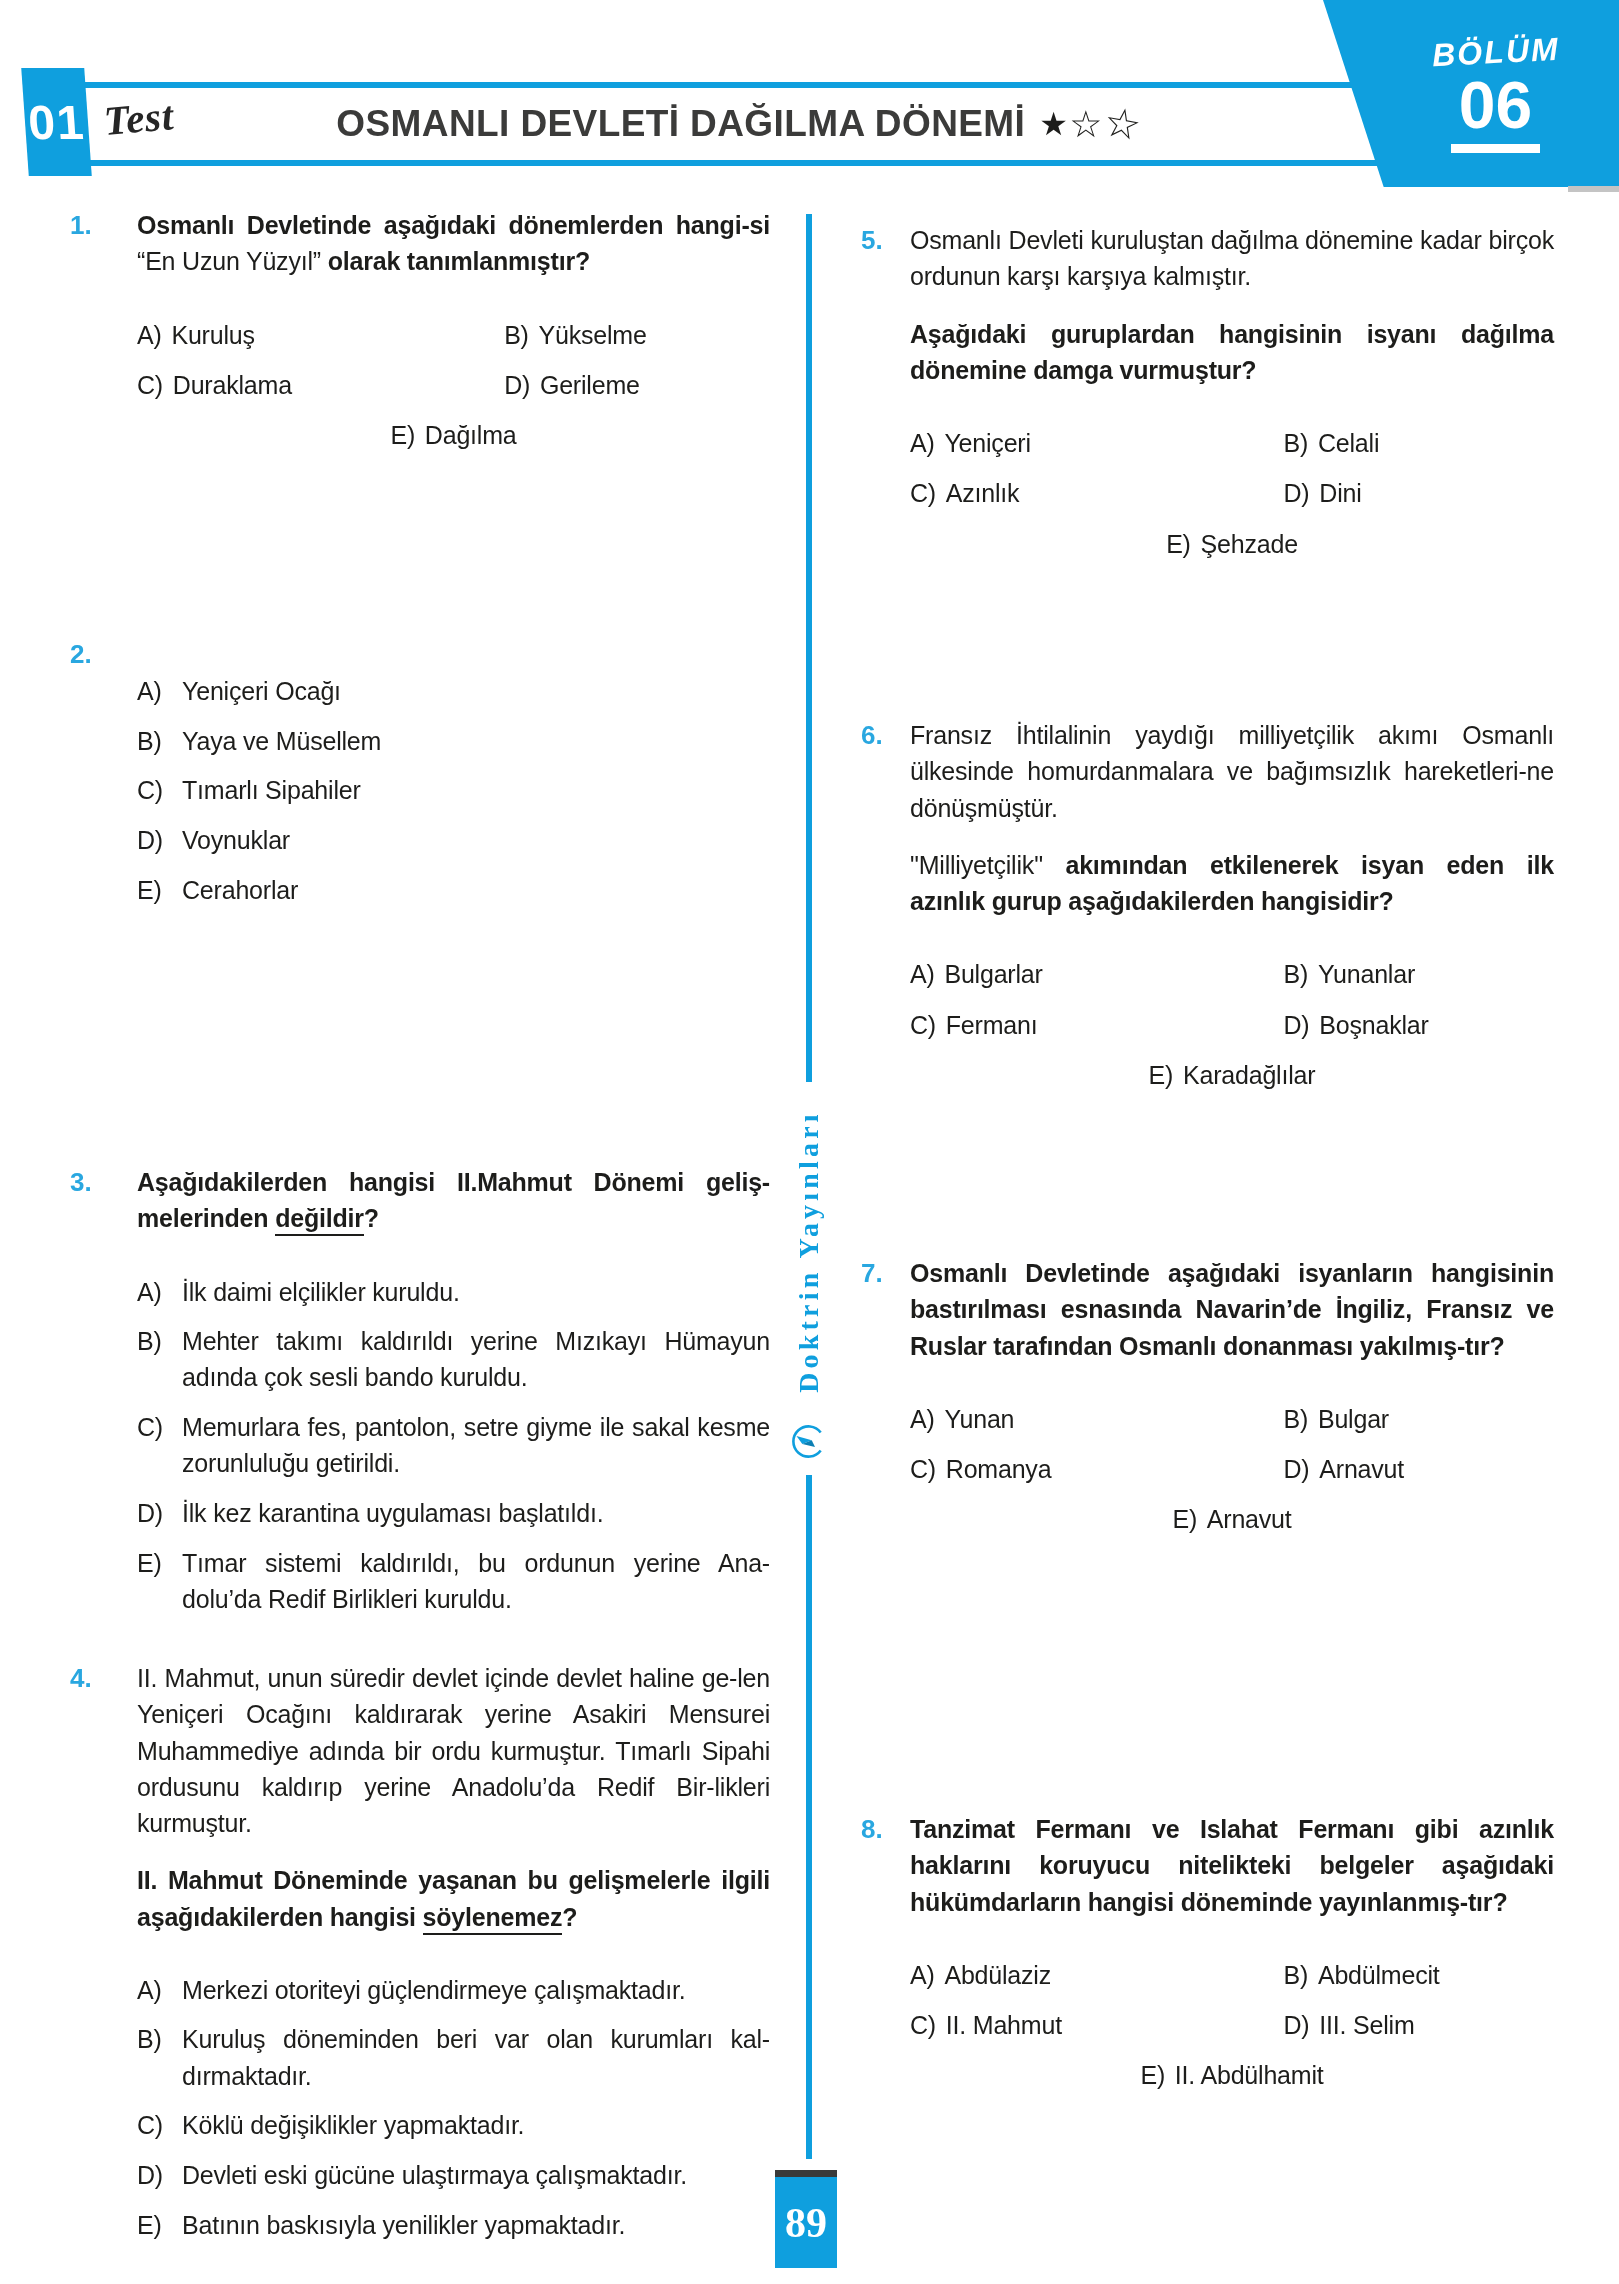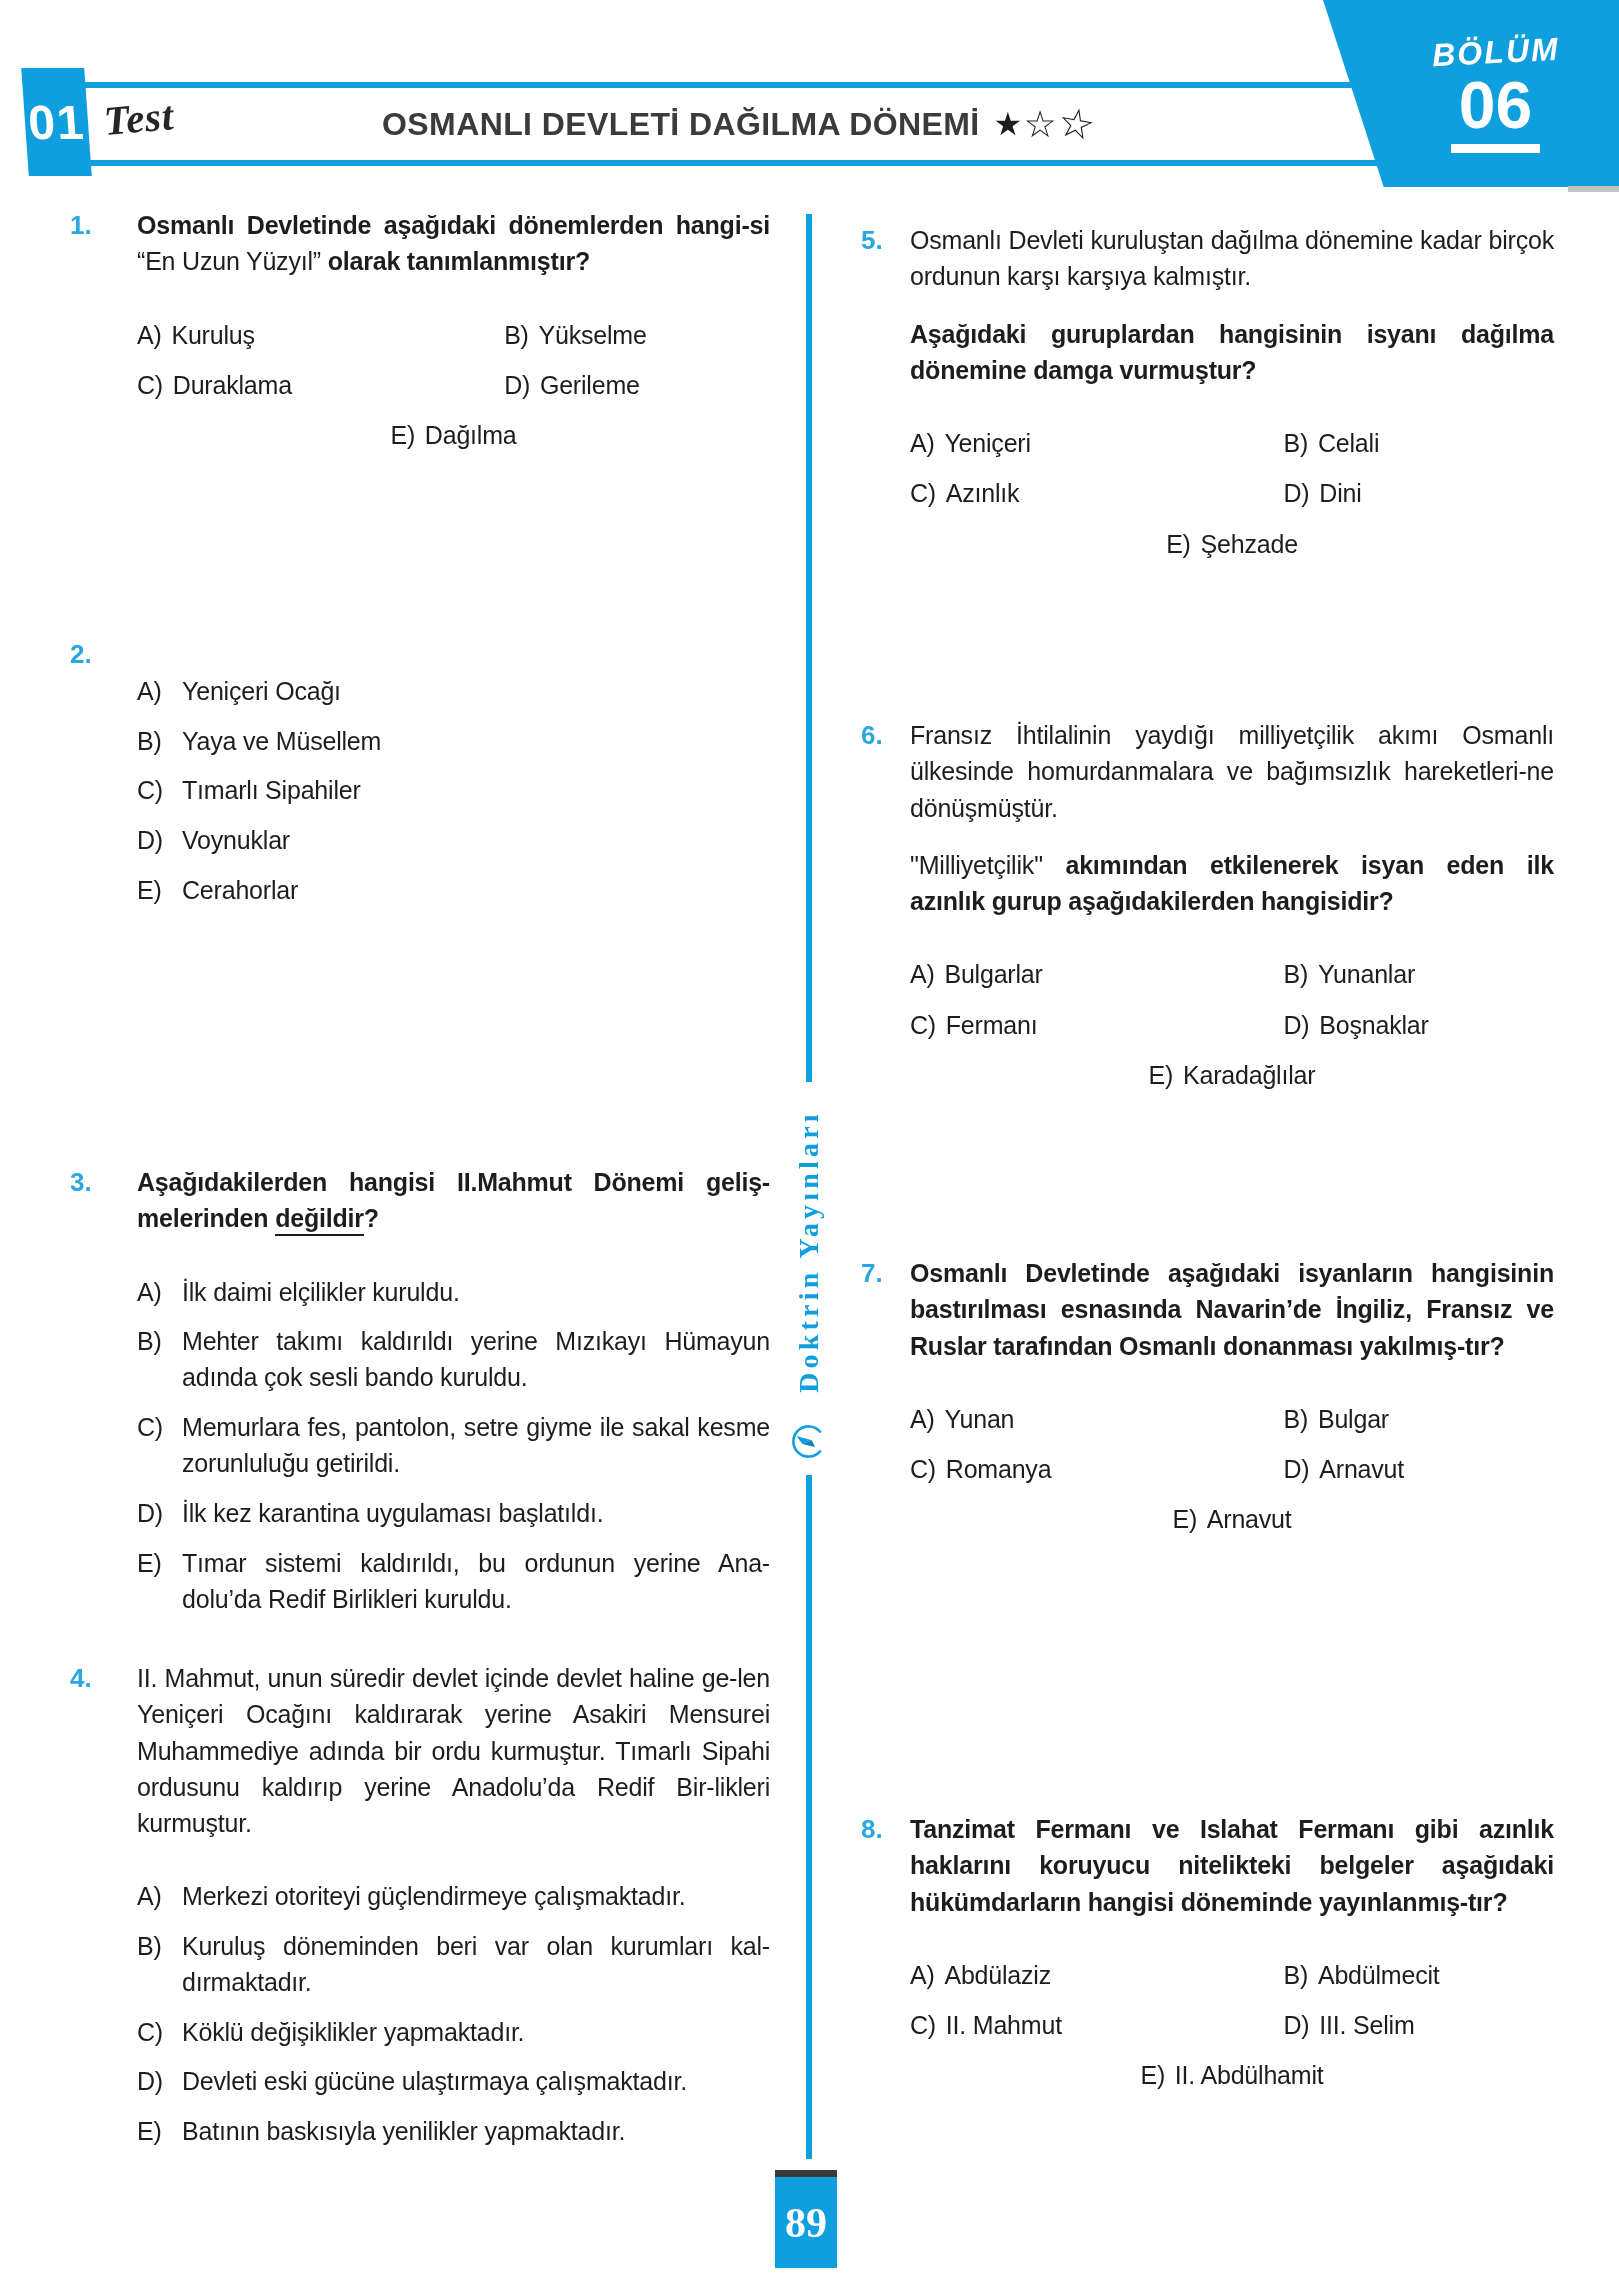--- a/index.html
+++ b/index.html
@@ -19,21 +19,21 @@
   .band-bar.bot{top:160px}
   .test-label{
     position:absolute;left:104px;top:94px;font-family:"Liberation Serif",serif;
     font-style:italic;font-weight:bold;font-size:41px;color:#262626;
     transform:rotate(-5deg);letter-spacing:0.7px;
   }
   .title-row{
     position:absolute;left:176px;top:88px;width:1125px;height:72px;
     display:flex;align-items:center;justify-content:center;gap:14px;
   }
-  .title-text{font-weight:bold;font-size:32px;color:#3b3b3a;letter-spacing:0.4px;white-space:nowrap;}
+  .title-text{font-weight:bold;font-size:37px;color:#3b3b3a;letter-spacing:0.4px;white-space:nowrap;}
   .stars{display:flex;align-items:center;gap:1.4px;color:#1d1d1b;}
   .star{line-height:1;}
   .star.s1{font-size:32px;}
   .star.s2{font-size:37px;}
   .star.s3{font-size:41px;transform:rotate(10deg);}
   .bolum-box{
     position:absolute;left:1323px;top:0;width:296px;height:187px;background:var(--accent);
     clip-path:polygon(0 0,100% 0,100% 100%,20.5% 100%);
     display:flex;flex-direction:column;align-items:center;justify-content:center;
     padding-left:49px;box-sizing:border-box;
@@ -209,20 +209,21 @@
               <span class="opt-letter">E)</span>
               <span class="opt-text">Tımar sistemi kaldırıldı, bu ordunun yerine Ana-dolu’da Redif Birlikleri kuruldu.</span>
             </div>
           </div>
         </div>
       </div>
       <div class="q" style="left: 70px; top: 1660px; width: 700px;">
         <div class="q-num" style="flex-basis: 67px;">4.</div>
         <div class="q-body">
           <p class="stem"><span>II. Mahmut, unun süredir devlet içinde devlet haline ge-len Yeniçeri Ocağını kaldırarak yerine Asakiri Mensurei Muhammediye adında bir ordu kurmuştur. Tımarlı Sipahi ordusunu kaldırıp yerine Anadolu’da Redif Bir-likleri kurmuştur.</span></p>
+          <p class="stem"><span class="b ">II. Mahmut Döneminde yaşanan bu gelişmelerle ilgili aşağıdakilerden hangisi </span><span class="b u">söylenemez</span><span class="b ">?</span></p>
           <div class="options">
             <div class="opt-list-item">
               <span class="opt-letter">A)</span>
               <span class="opt-text">Merkezi otoriteyi güçlendirmeye çalışmaktadır.</span>
             </div>
             <div class="opt-list-item">
               <span class="opt-letter">B)</span>
               <span class="opt-text">Kuruluş döneminden beri var olan kurumları kal-dırmaktadır.</span>
             </div>
             <div class="opt-list-item">

